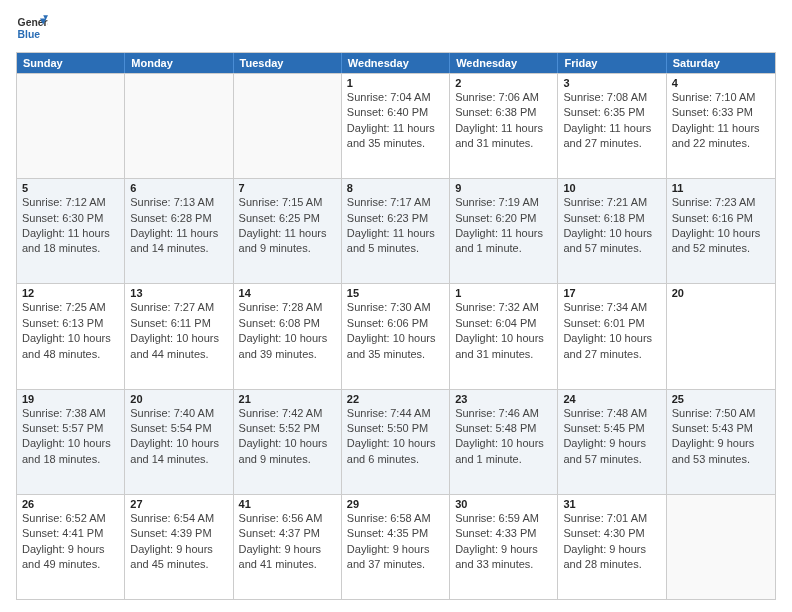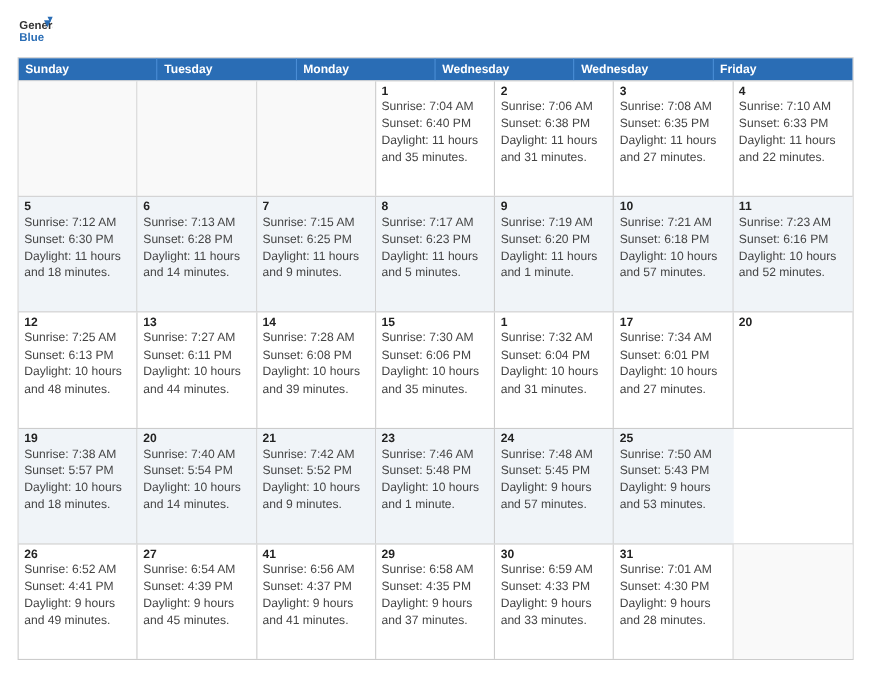--- a/index.html
+++ b/index.html
@@ -45,21 +45,21 @@
       color: #444;
     }
     .calendar {
       flex: 1;
       display: flex;
       flex-direction: column;
       border: 1px solid #ccc;
     }
     .cal-header {
       display: grid;
-      grid-template-columns: repeat(6, 1fr);
+      grid-template-columns: repeat(7, 1fr);
       background: #2a6db5;
     }
     .cal-header-cell {
       color: #fff;
       font-size: 11px;
       font-weight: bold;
       padding: 4px 6px;
       text-align: left;
       border-right: 1px solid #4a8dd5;
     }
@@ -115,25 +115,26 @@
     </div>
     <div class="title-block">
       <div class="main-title"></div>
       <div class="subtitle"></div>
     </div>
   </div>
 
   <div class="calendar">
     <div class="cal-header">
     <div class="cal-header-cell">Sunday</div>
+        <div class="cal-header-cell">Monday</div>
         <div class="cal-header-cell">Tuesday</div>
-        <div class="cal-header-cell">Monday</div>
         <div class="cal-header-cell">Wednesday</div>
         <div class="cal-header-cell">Wednesday</div>
         <div class="cal-header-cell">Friday</div>
+        <div class="cal-header-cell">Saturday</div>
       </div>
     <div class="cal-body">
     <div class="cal-row">
           <div class="cal-cell empty"></div>
           <div class="cal-cell empty"></div>
           <div class="cal-cell empty"></div>
           <div class="cal-cell">
             <div class="day-num">1</div>
             <div class="day-info">Sunrise: 7:04 AM<br>Sunset: 6:40 PM<br>Daylight: 11 hours and 35 minutes.</div>
           </div>
@@ -214,20 +215,24 @@
             <div class="day-num">19</div>
             <div class="day-info">Sunrise: 7:38 AM<br>Sunset: 5:57 PM<br>Daylight: 10 hours and 18 minutes.</div>
           </div>
           <div class="cal-cell row-shade">
             <div class="day-num">20</div>
             <div class="day-info">Sunrise: 7:40 AM<br>Sunset: 5:54 PM<br>Daylight: 10 hours and 14 minutes.</div>
           </div>
           <div class="cal-cell row-shade">
             <div class="day-num">21</div>
             <div class="day-info">Sunrise: 7:42 AM<br>Sunset: 5:52 PM<br>Daylight: 10 hours and 9 minutes.</div>
+          </div>
+          <div class="cal-cell row-shade">
+            <div class="day-num">22</div>
+            <div class="day-info">Sunrise: 7:44 AM<br>Sunset: 5:50 PM<br>Daylight: 10 hours and 6 minutes.</div>
           </div>
           <div class="cal-cell row-shade">
             <div class="day-num">23</div>
             <div class="day-info">Sunrise: 7:46 AM<br>Sunset: 5:48 PM<br>Daylight: 10 hours and 1 minute.</div>
           </div>
           <div class="cal-cell row-shade">
             <div class="day-num">24</div>
             <div class="day-info">Sunrise: 7:48 AM<br>Sunset: 5:45 PM<br>Daylight: 9 hours and 57 minutes.</div>
           </div>
           <div class="cal-cell row-shade">

